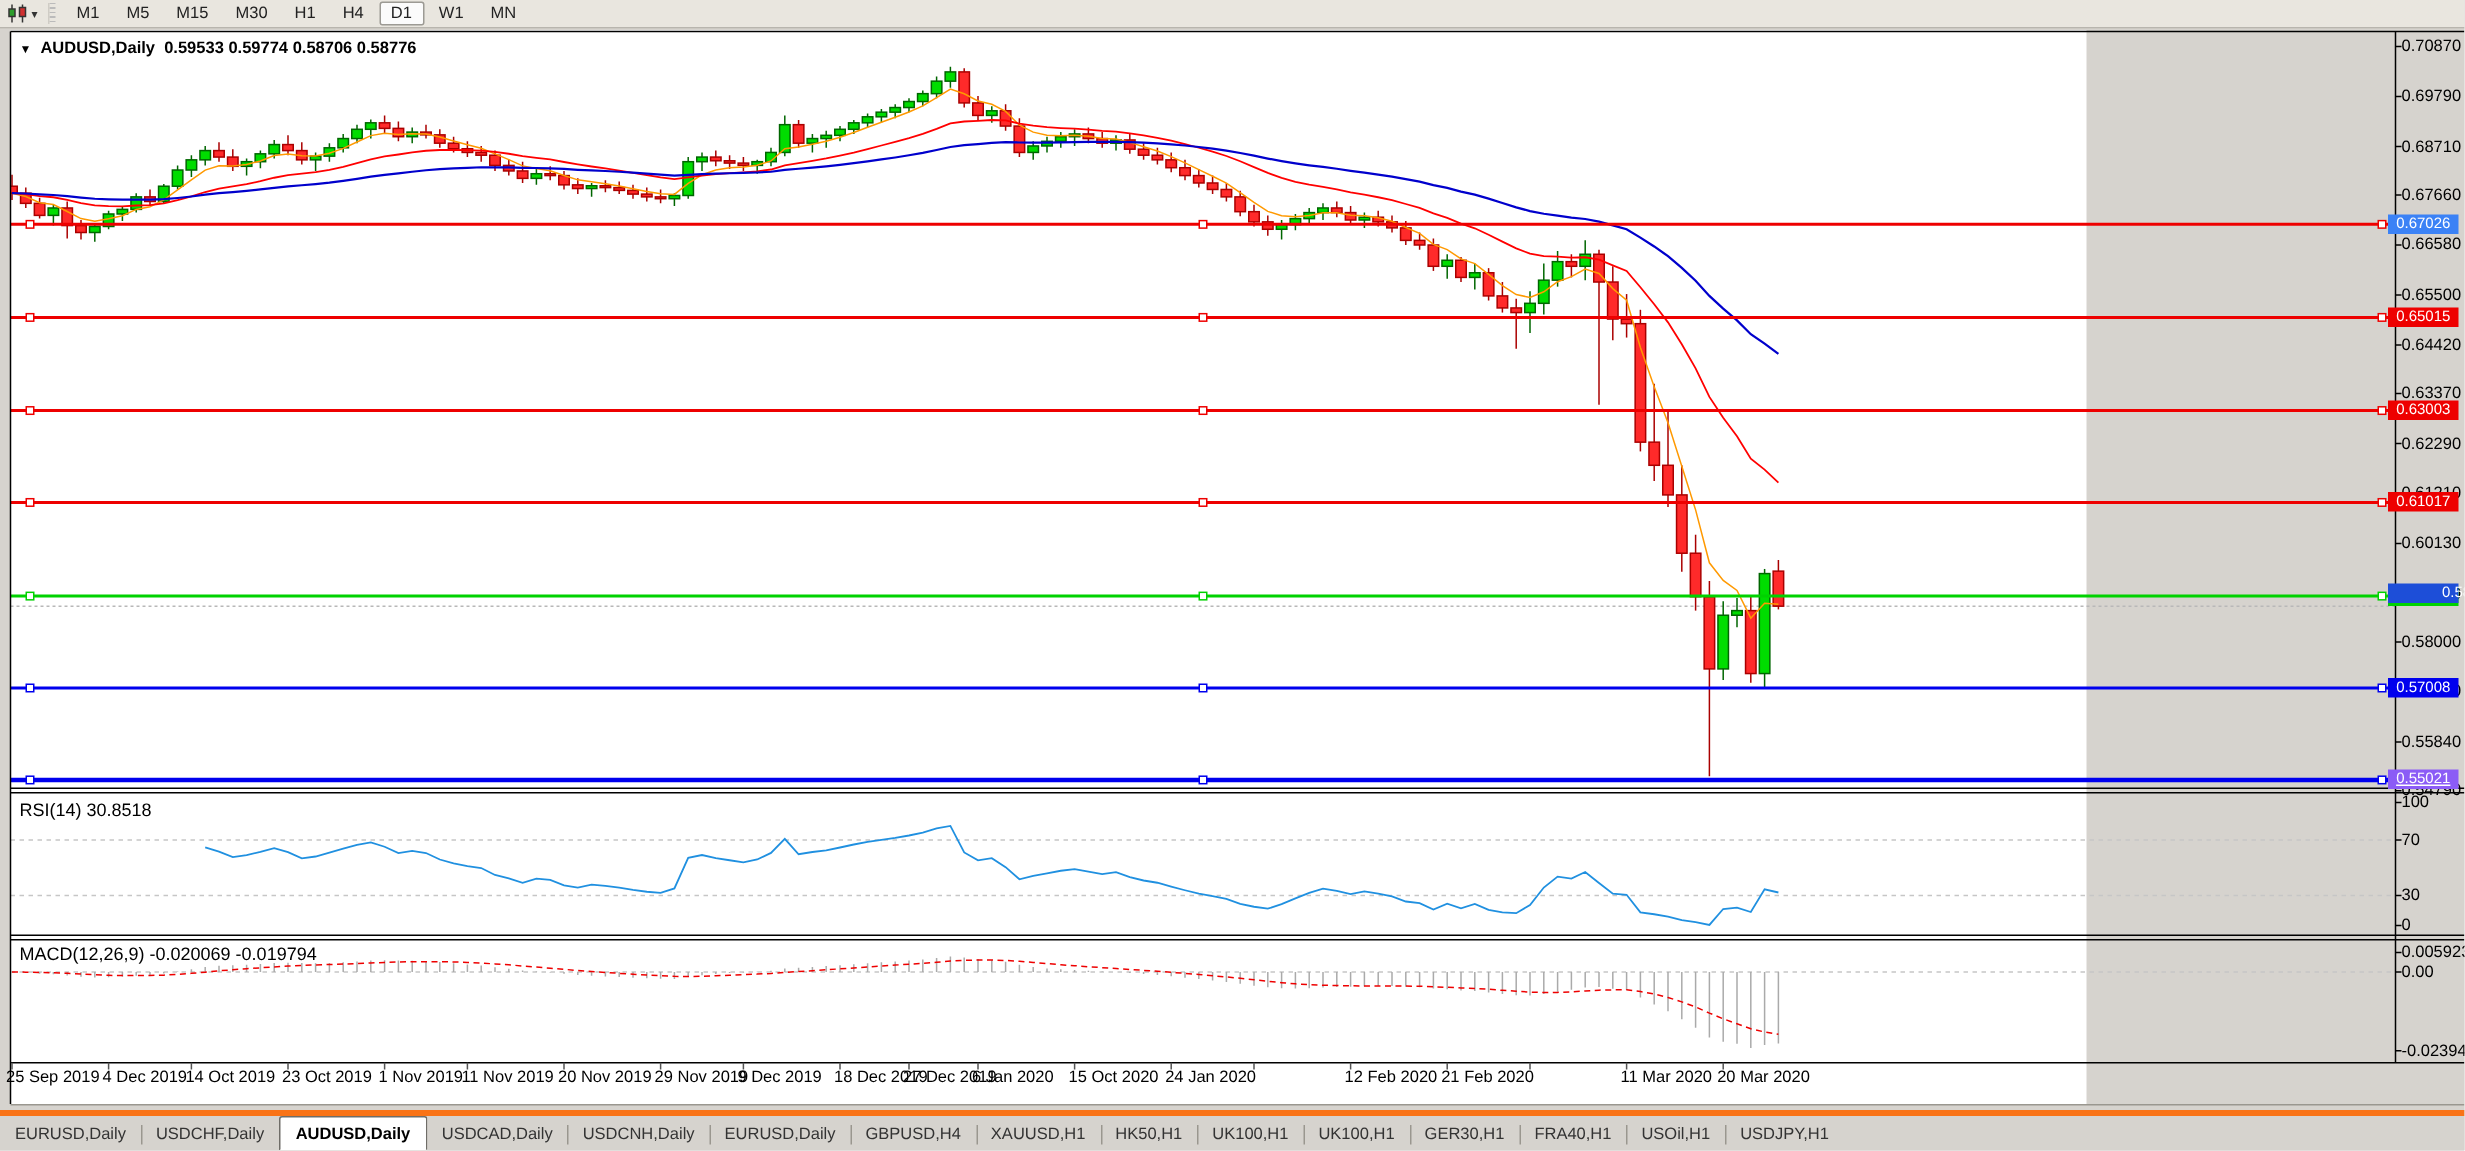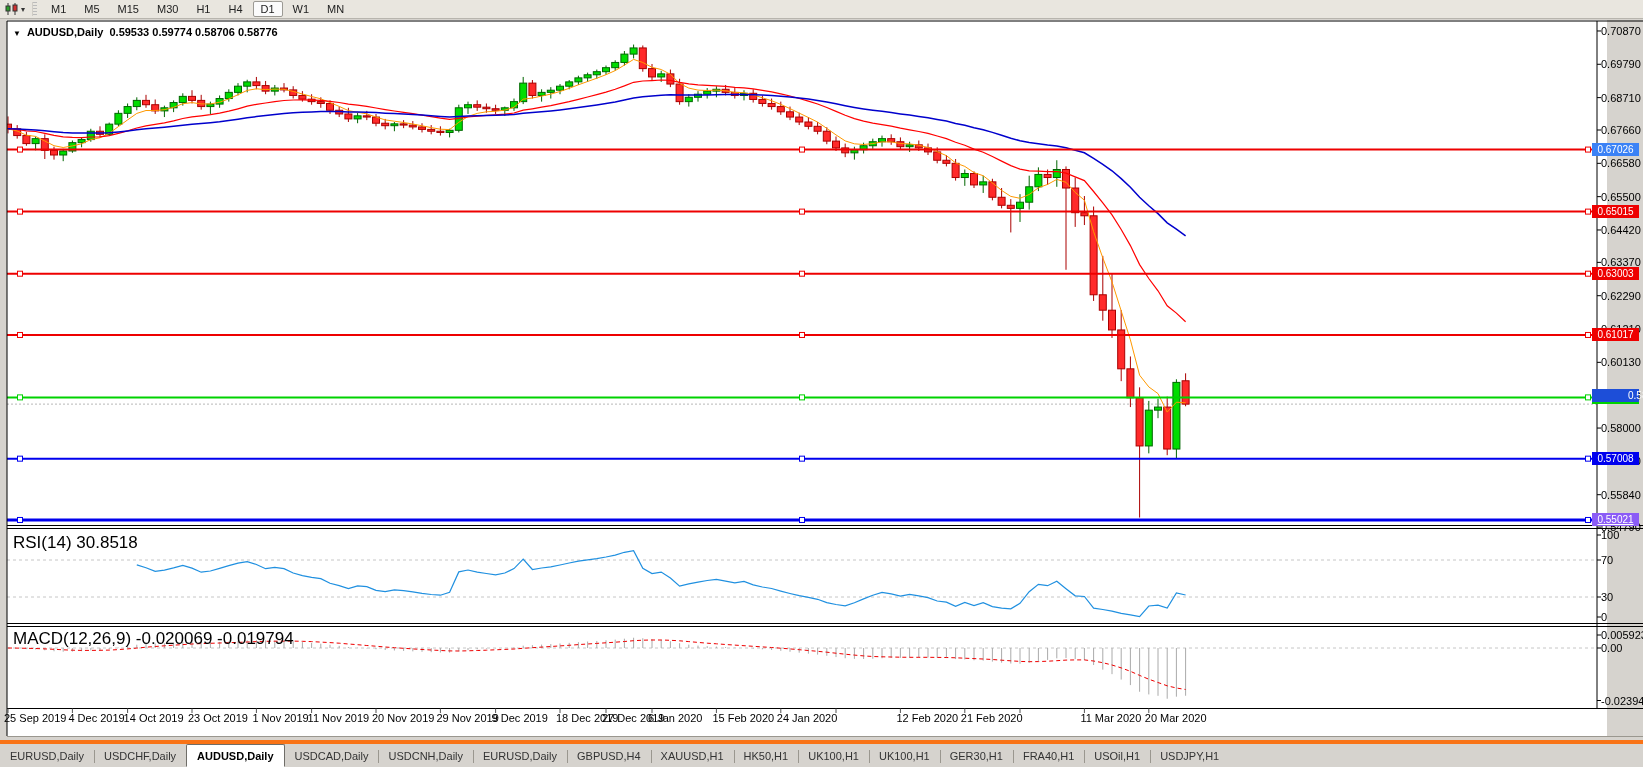--- a/index.html
+++ b/index.html
@@ -13,34 +13,34 @@
              display:flex; align-items:center; font-size:11px; color:#222; }
   .tbicon { display:inline-flex; align-items:center; margin-left:4px; cursor:pointer; }
   .tbcaret { font-size:8px; color:#333; margin-left:1px; cursor:pointer; }
   .grip { width:5px; height:14px; margin:0 5px 0 7px;
           background:repeating-linear-gradient(#bbb 0 1px, transparent 1px 3px);
           border-left:1px solid #cfccc5; }
   .tfbtn { padding:1px 7px; margin:0 1px; color:#222; cursor:pointer; border:1px solid transparent; }
   .tfbtn.active { background:#fbfbfb; border:1px solid #9c9a94; border-radius:2px; }
 
   
-  .chartwin { position:absolute; left:7px; top:20px; width:1600px; height:716px; background:#ffffff; }
+  .chartwin { position:absolute; left:7px; top:20px; width:1384px; height:716px; background:#ffffff; }
   #chart-svg { position:absolute; left:-7px; top:-20px; }
 
   .title { position:absolute; left:6px; top:6px; font-size:11px; font-weight:bold; color:#000;
            letter-spacing:0; white-space:nowrap; }
   .title .arrow { font-size:8px; margin-right:6px; font-weight:normal; }
 
   .axis-label { position:absolute; left:1596px; width:46px; font-size:11px; color:#000;
                 white-space:nowrap; }
   .badge { position:absolute; left:1592px; width:47px; height:13px; line-height:13px;
            font-size:10px; color:#fff; text-align:center; }
   .sub-label { position:absolute; left:1596px; font-size:11px; color:#000; white-space:nowrap; }
 
-  .panel-label { position:absolute; font-size:17px; color:#000; white-space:nowrap; }
+  .panel-label { position:absolute; font-size:12px; color:#000; white-space:nowrap; }
 
   .date-label { position:absolute; font-size:11px; color:#000; white-space:nowrap; }
 
   
   .tabbar { position:absolute; left:0; top:740px; width:1643px; height:27px;
             background:#d6d3ce; border-top:4px solid #f97316; display:flex; align-items:flex-start; }
   .tab { position:relative; height:21px; line-height:20px; padding:0 10px; font-size:11px;
          color:#333; cursor:pointer; margin-top:2px; white-space:nowrap; }
   .tab + .tab::before { content:""; position:absolute; left:0; top:4px; height:13px;
          border-left:1px solid #9a978f; }
@@ -621,21 +621,21 @@
         <div class="date-label" style="left: 116.6px; top: 692px;">14 Oct 2019</div>
         <div class="date-label" style="left: 181px; top: 692px;">23 Oct 2019</div>
         <div class="date-label" style="left: 245.4px; top: 692px;">1 Nov 2019</div>
         <div class="date-label" style="left: 300.6px; top: 692px;">11 Nov 2019</div>
         <div class="date-label" style="left: 365px; top: 692px;">20 Nov 2019</div>
         <div class="date-label" style="left: 429.4px; top: 692px;">29 Nov 2019</div>
         <div class="date-label" style="left: 484.6px; top: 692px;">9 Dec 2019</div>
         <div class="date-label" style="left: 549px; top: 692px;">18 Dec 2019</div>
         <div class="date-label" style="left: 595px; top: 692px;">27 Dec 2019</div>
         <div class="date-label" style="left: 641px; top: 692px;">6 Jan 2020</div>
-        <div class="date-label" style="left: 705.4px; top: 692px;">15 Feb 2020</div>
+        <div class="date-label" style="left: 705.4px; top: 692px;">15 Oct 2020</div>
         <div class="date-label" style="left: 769.8px; top: 692px;">24 Jan 2020</div>
         <div class="date-label" style="left: 825px; top: 692px; margin-top: 32px;">3 Feb 2020</div>
         <div class="date-label" style="left: 889.4px; top: 692px;">12 Feb 2020</div>
         <div class="date-label" style="left: 953.8px; top: 692px;">21 Feb 2020</div>
         <div class="date-label" style="left: 1009px; top: 732px;">2 Mar 2020</div>
         <div class="date-label" style="left: 1073.4px; top: 692px;">11 Mar 2020</div>
         <div class="date-label" style="left: 1137.8px; top: 692px;">20 Mar 2020</div>
       </div>
 
     <div class="panel-label" id="rsi-label" style="left:6px; top:513px;">RSI(14) 30.8518</div>

